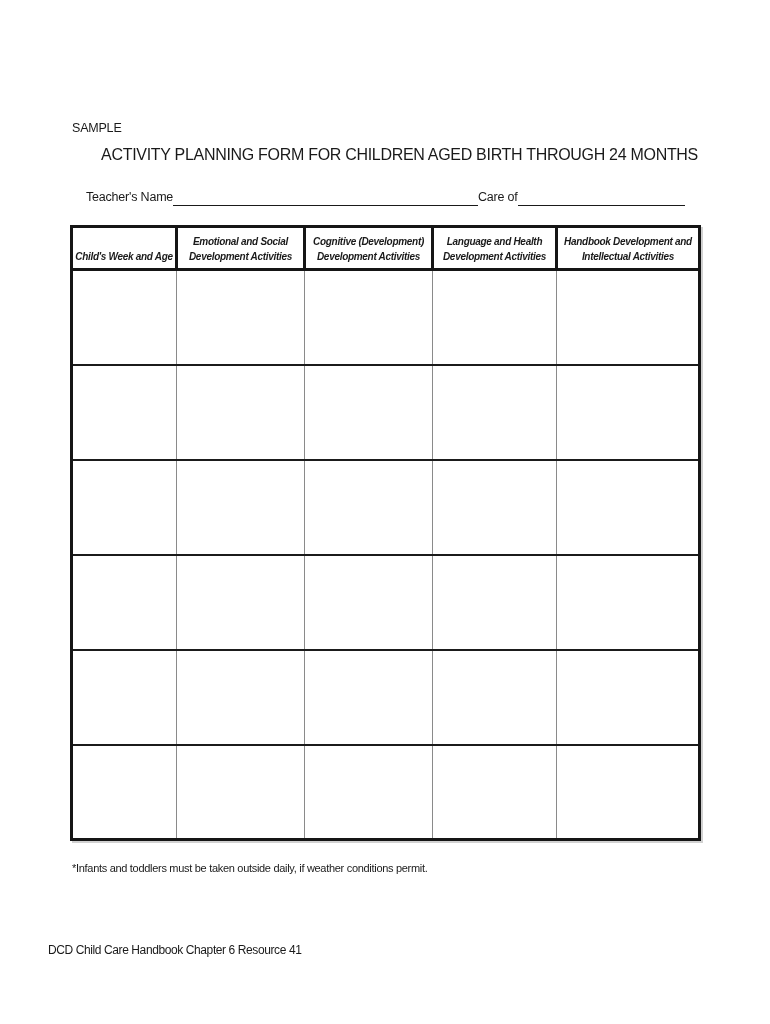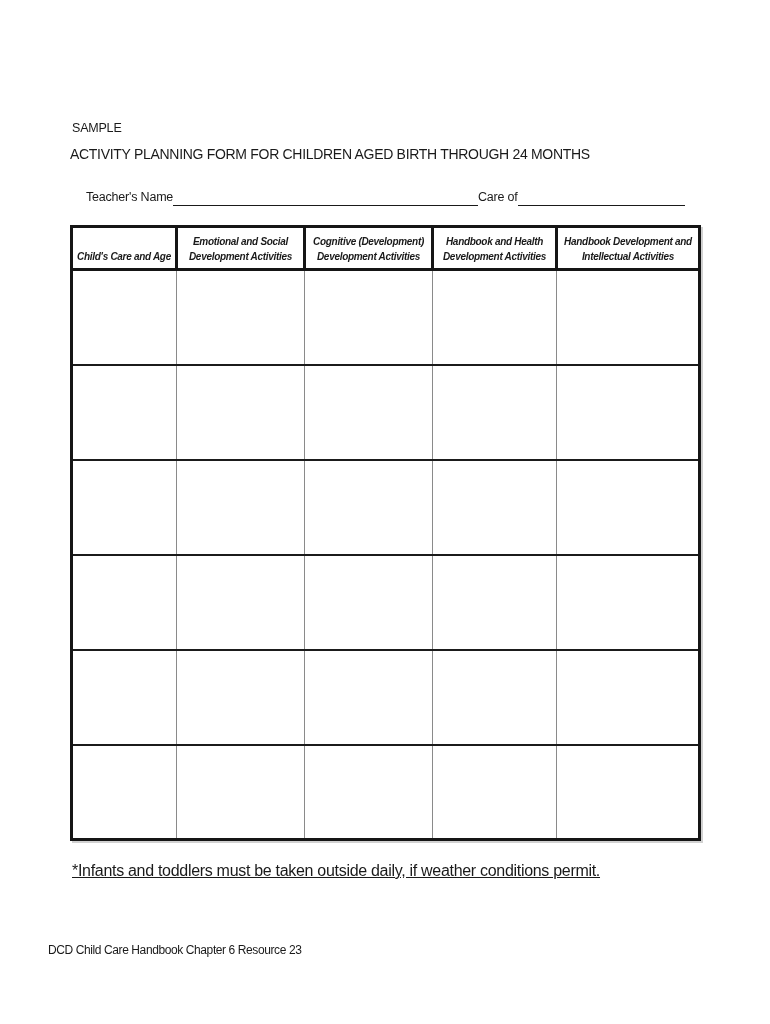--- a/index.html
+++ b/index.html
@@ -21,22 +21,22 @@
     position: absolute;
     left: 72px;
     top: 121px;
     font-size: 12.5px;
   }
   .form-title {
     position: absolute;
     left: 70px;
     top: 146px;
     width: 628px;
-    text-align: left;
-    font-size: 14px;
+    text-align: right;
+    font-size: 16px;
     letter-spacing: -0.3px;
     white-space: nowrap;
   }
   .teacher-line {
     position: absolute;
     left: 86px;
     top: 188px;
     width: 599px;
     display: flex;
     align-items: flex-start;
@@ -78,23 +78,22 @@
     height: 95px;
     border-left: 1px solid #8a8a8a;
     border-right: 1px solid #8a8a8a;
     border-top: 2px solid #1b1b1b;
     border-bottom: 2px solid #1b1b1b;
   }
   .note-text {
     position: absolute;
     left: 72px;
     top: 862px;
-    font-size: 16px;
+    font-size: 11px;
     letter-spacing: -0.3px;
-    text-decoration: underline;
   }
   .footer-text {
     position: absolute;
     left: 48px;
     top: 943px;
     font-size: 12px;
     letter-spacing: -0.4px;
   }
 </style>
 </head>
@@ -117,32 +116,32 @@
     <colgroup>
       <col style="width:105px">
       <col style="width:128px">
       <col style="width:128px">
       <col style="width:124px">
       <col style="width:143px">
     </colgroup>
     <thead>
       <tr>
           <th>
-            <div>Child's Care and Age</div>
+            <div>Child's Week and Age</div>
           </th>
           <th>
             <div>Emotional and Social</div>
             <div>Development Activities</div>
           </th>
           <th>
             <div>Cognitive (Development)</div>
             <div>Development Activities</div>
           </th>
           <th>
-            <div>Handbook and Health</div>
+            <div>Language and Health</div>
             <div>Development Activities</div>
           </th>
           <th>
             <div>Handbook Development and</div>
             <div>Intellectual Activities</div>
           </th>
         </tr>
     </thead>
     <tbody>
         <tr>
@@ -185,15 +184,15 @@
           <td></td>
           <td></td>
           <td></td>
           <td></td>
         </tr>
       </tbody>
   </table>
 
   <div class="note-text">*Infants and toddlers must be taken outside daily, if weather conditions permit.</div>
 
-  <div class="footer-text">DCD Child Care Handbook Chapter 6 Resource 23</div>
+  <div class="footer-text">DCD Child Care Handbook Chapter 6 Resource 41</div>
 
 </div>
 
 </body></html>

